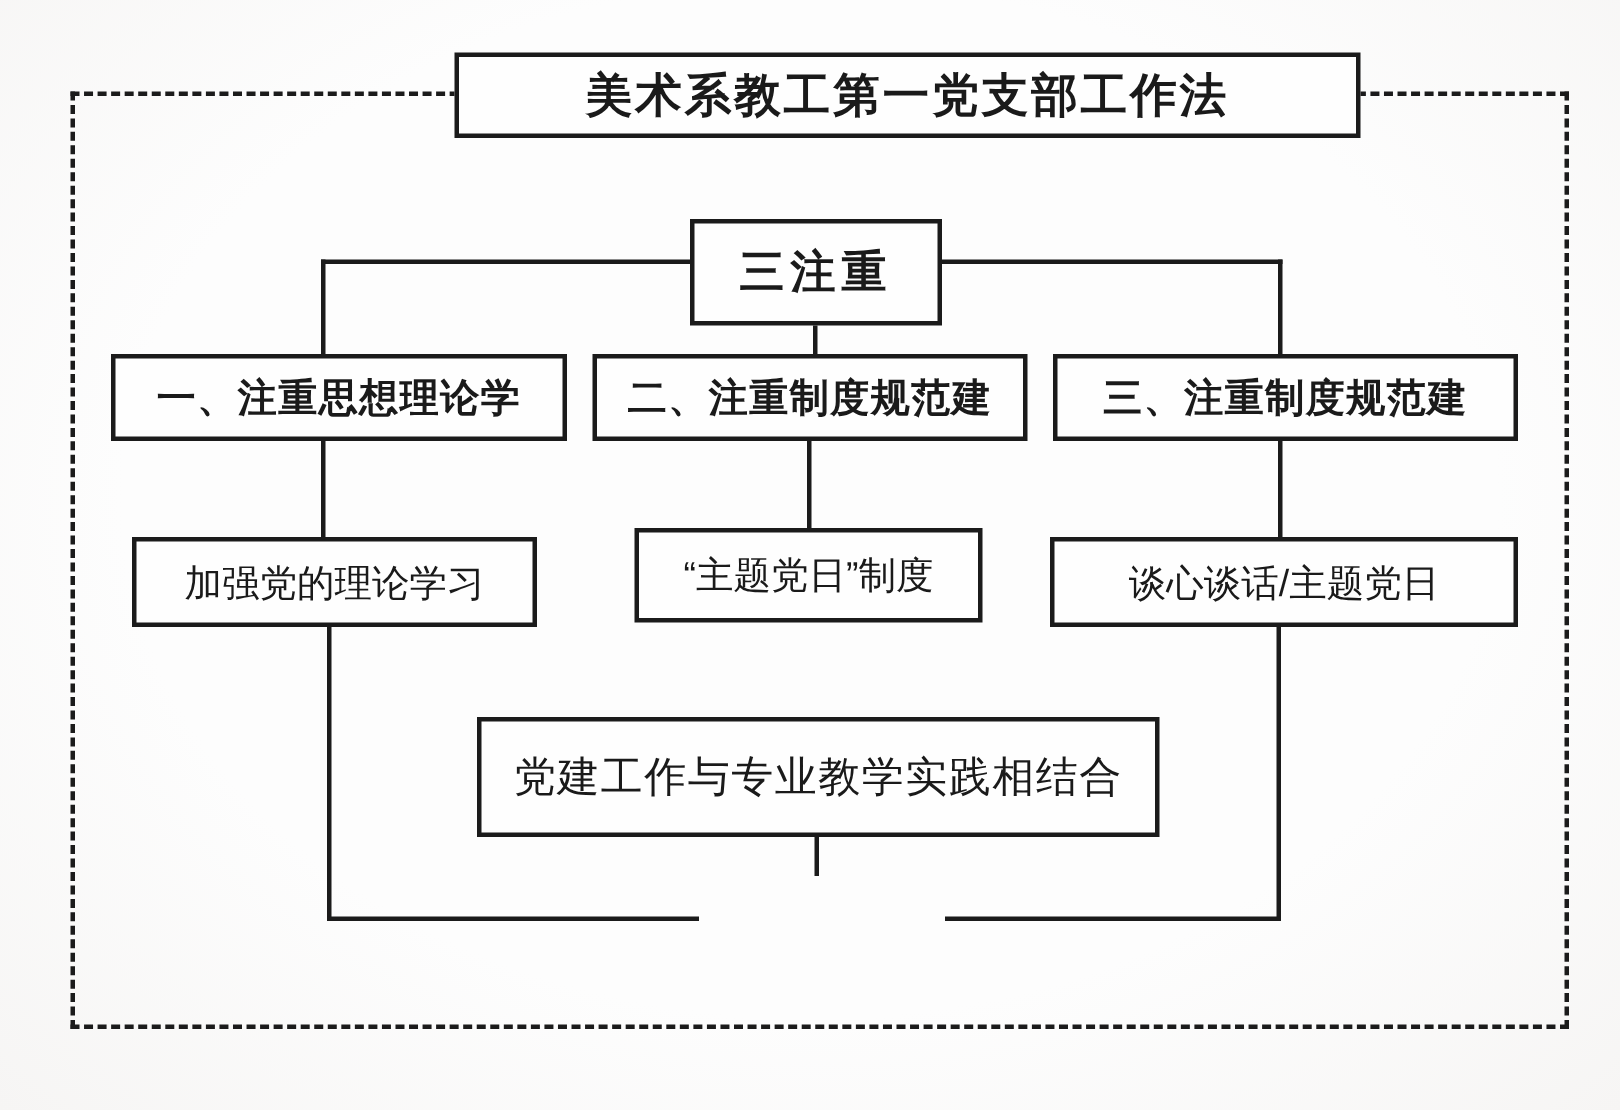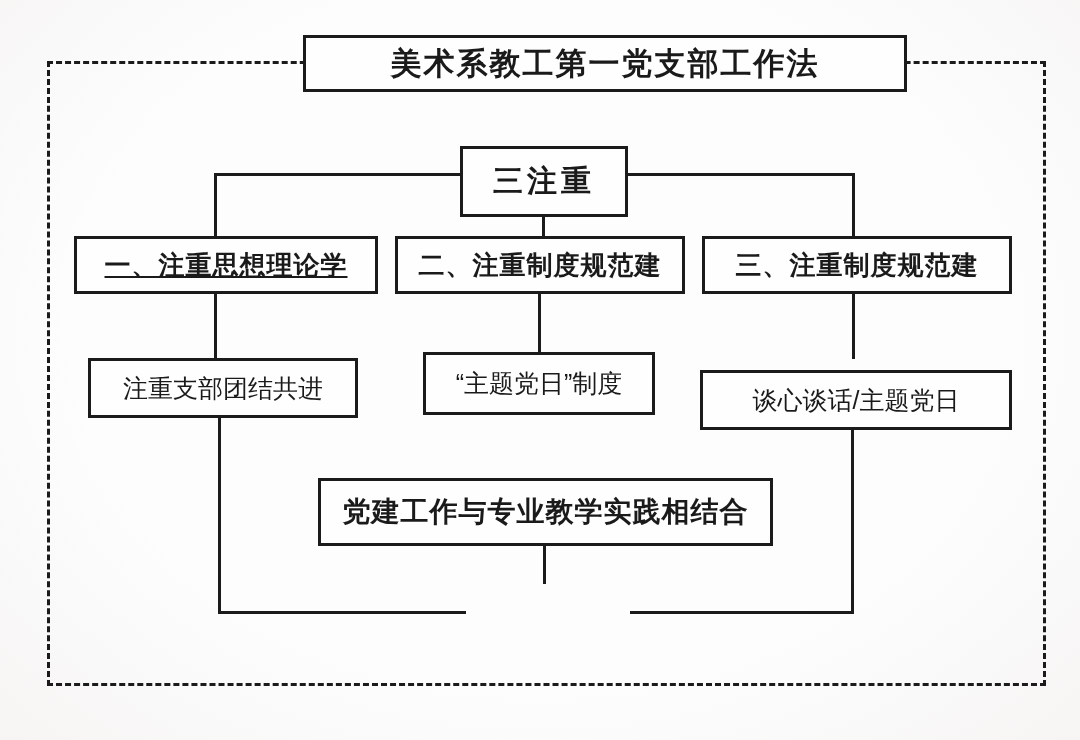--- a/index.html
+++ b/index.html
@@ -40,30 +40,30 @@
     letter-spacing: 2px;
     z-index: 4;
     margin-left: 45px;
   }
   .top-node {
     left: 460px; top: 146px;
     width: 168px; height: 71px;
     font-size: 30px; font-weight: bold;
     letter-spacing: 4px;
   }
-  .h1 { left: 74px;  top: 236px; width: 304px; height: 58px; font-size: 26px; font-weight: bold; letter-spacing: 1px; text-decoration: underline; }
+  .h1 { left: 74px;  top: 236px; width: 304px; height: 58px; font-size: 26px; font-weight: bold; letter-spacing: 1px; }
   .h2 { left: 395px; top: 236px; width: 290px; height: 58px; font-size: 26px; font-weight: bold; letter-spacing: 1px; justify-content: center; }
   .h3 { left: 702px; top: 236px; width: 310px; height: 58px; font-size: 26px; font-weight: bold; letter-spacing: 1px; }
   .d1 { left: 88px;  top: 358px; width: 270px; height: 60px; font-size: 25px; font-weight: 500; }
   .d2 { left: 423px; top: 352px; width: 232px; height: 63px; font-size: 25px; font-weight: 500; }
-  .d3 { left: 700px; top: 358px; width: 312px; height: 60px; font-size: 25px; font-weight: 500; margin-top: 12px; }
+  .d3 { left: 700px; top: 358px; width: 312px; height: 60px; font-size: 25px; font-weight: 500; }
   .integration-box {
     left: 318px; top: 478px;
-    width: 455px; height: 68px;
-    font-size: 28px; font-weight: bold;
+    width: 455px; height: 80px;
+    font-size: 28px; font-weight: normal;
     letter-spacing: 1px;
   }
   .bottom-node {
     left: 465px; top: 583px;
     width: 165px; height: 59px;
     font-size: 30px; font-weight: bold;
     letter-spacing: 3px;
   }
   .line {
     position: absolute;
@@ -123,21 +123,21 @@
     <span>一、注重思想理论学</span>
   </div>
   <div class="node h2">
     <span>二、注重制度规范建</span>
   </div>
   <div class="node h3">
     <span>三、注重制度规范建</span>
   </div>
 
   <div class="node d1">
-    <span>注重支部团结共进</span>
+    <span>加强党的理论学习</span>
   </div>
   <div class="node d2">
     <span>“主题党日”制度</span>
   </div>
   <div class="node d3">
     <span>谈心谈话/主题党日</span>
   </div>
 
   <div class="node integration-box">
     <span>党建工作与专业教学实践相结合</span>

